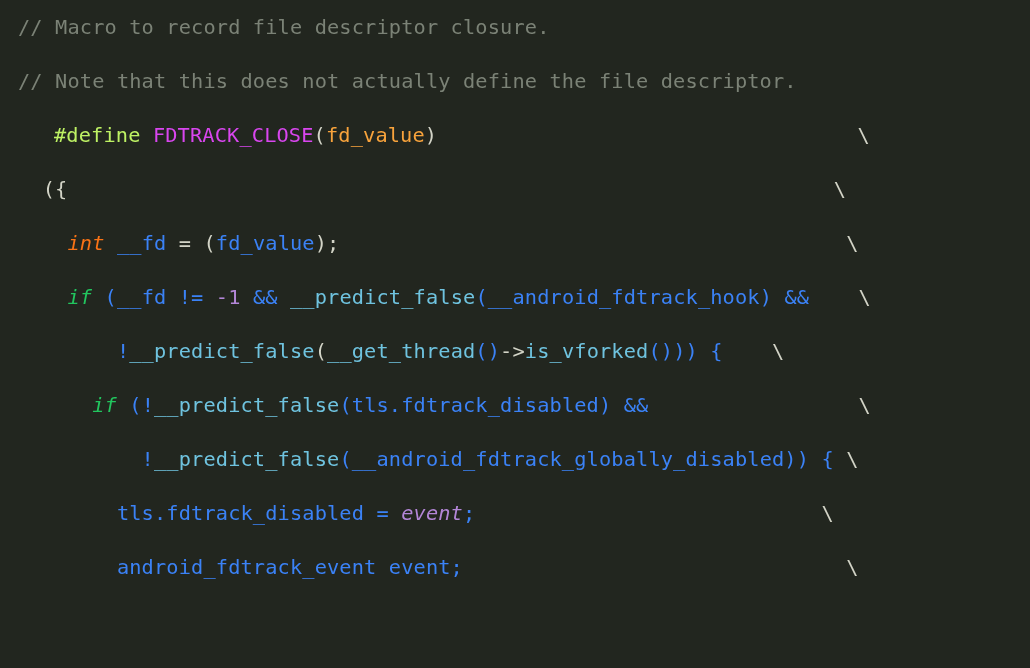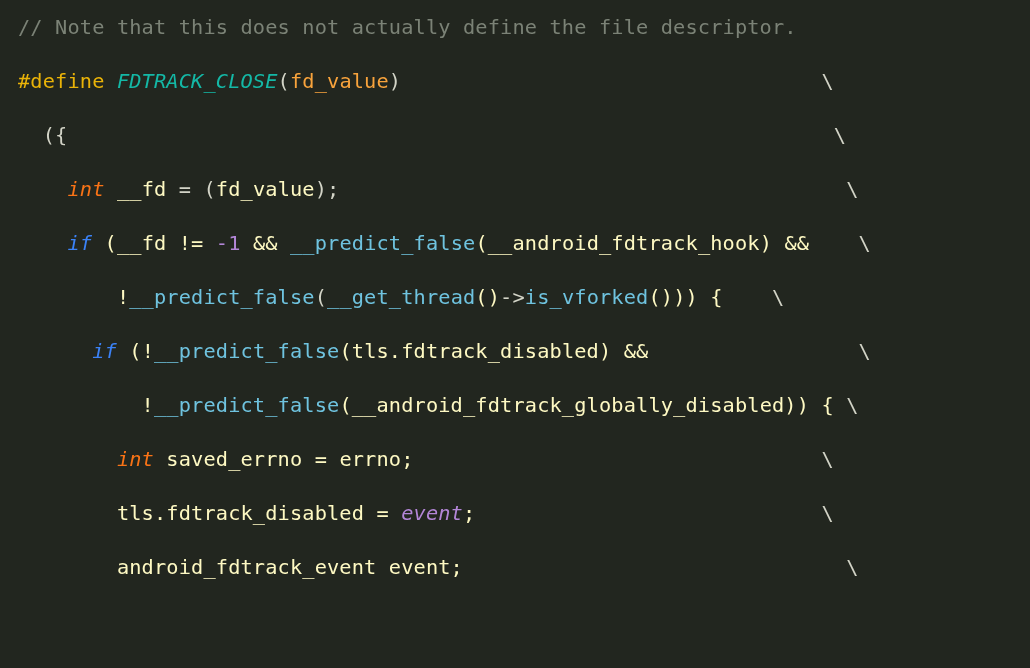--- a/index.html
+++ b/index.html
@@ -14,47 +14,46 @@
     margin: 0;
     padding: 14px 18px 18px 18px;
     font-family: "Consolas", "Menlo", "DejaVu Sans Mono", monospace;
     font-size: 20.3px;
     line-height: 1.33;
     letter-spacing: 0.15px;
     color: #cfd0c4;
     white-space: pre;
   }
   .tok-comment  { color: #7b8276; }
-  .tok-define   { color: #eab308; }
-  .tok-macroname{ color: #14b8a6; font-style: italic; }
+  .tok-define   { color: #bef264; margin-left: 36px; }
+  .tok-macroname{ color: #d946ef; }
   .tok-param    { color: #f8a33c; }
   .tok-type     { color: #f97316; font-style: italic; }
-  .tok-var      { color: #fef9c3; }
+  .tok-var      { color: #3b82f6; }
   .tok-op       { color: #d3d4c7; }
   .tok-num      { color: #b386d7; }
-  .tok-kw       { color: #3b82f6; font-style: italic; }
+  .tok-kw       { color: #22c55e; font-style: italic; }
   .tok-func     { color: #6fc3df; text-align: center; }
   .tok-bool     { color: #b386d7; font-style: italic; }
   .tok-paren    { color: #d3d4c7; }
   .line { display: block; }
   .line .contline { color: #d3d4c7; }
 </style>
 </head>
 <body>
 
-<pre class="code">
+<pre class="code"><span class="line"><span class="tok-comment">// Macro to record file descriptor closure.</span></span>
 <span class="line"><span class="tok-comment">// Note that this does not actually define the file descriptor.</span></span>
 <span class="line"><span class="tok-define">#define </span><span class="tok-macroname">FDTRACK_CLOSE</span><span class="tok-paren">(</span><span class="tok-param">fd_value</span><span class="tok-paren">)</span><span>                                  </span><span class="contline">\</span></span>
 <span class="line"><span class="tok-paren">  ({</span><span>                                                              </span><span class="contline">\</span></span>
 <span class="line"><span>    </span><span class="tok-type">int</span><span class="tok-var"> __fd </span><span class="tok-op">= </span><span class="tok-paren">(</span><span class="tok-var">fd_value</span><span class="tok-paren">);</span><span>                                         </span><span class="contline">\</span></span>
 <span class="line"><span>    </span><span class="tok-kw">if</span><span class="tok-var"> (__fd != </span><span class="tok-num">-1</span><span class="tok-var"> &amp;&amp; </span><span class="tok-func">__predict_false</span><span class="tok-var">(__android_fdtrack_hook) &amp;&amp;</span><span>    </span><span class="contline">\</span></span>
 <span class="line"><span class="tok-var">        !</span><span class="tok-func">__predict_false</span><span class="tok-paren">(</span><span class="tok-func">__get_thread</span><span class="tok-var">()</span><span class="tok-op">-&gt;</span><span class="tok-func">is_vforked</span><span class="tok-var">())) {</span><span>    </span><span class="contline">\</span></span>
 <span class="line"><span>      </span><span class="tok-kw">if</span><span class="tok-var"> (!</span><span class="tok-func">__predict_false</span><span class="tok-var">(tls.fdtrack_disabled) &amp;&amp;</span><span>                 </span><span class="contline">\</span></span>
 <span class="line"><span class="tok-var">          !</span><span class="tok-func">__predict_false</span><span class="tok-var">(__android_fdtrack_globally_disabled)) {</span><span> </span><span class="contline">\</span></span>
-<span class="line"><span>        </span><span class="tok-type">int</span><span class="tok-var"> saved_errno = errno;</span><span>                                 </span><span class="contline">\</span></span>
 <span class="line"><span class="tok-var">        tls.fdtrack_disabled = </span><span class="tok-bool">event</span><span class="tok-var">;</span><span>                            </span><span class="contline">\</span></span>
 <span class="line"><span class="tok-var">        android_fdtrack_event event;</span><span>                               </span><span class="contline">\</span></span>
 
 
 
 
 
 
 
 

